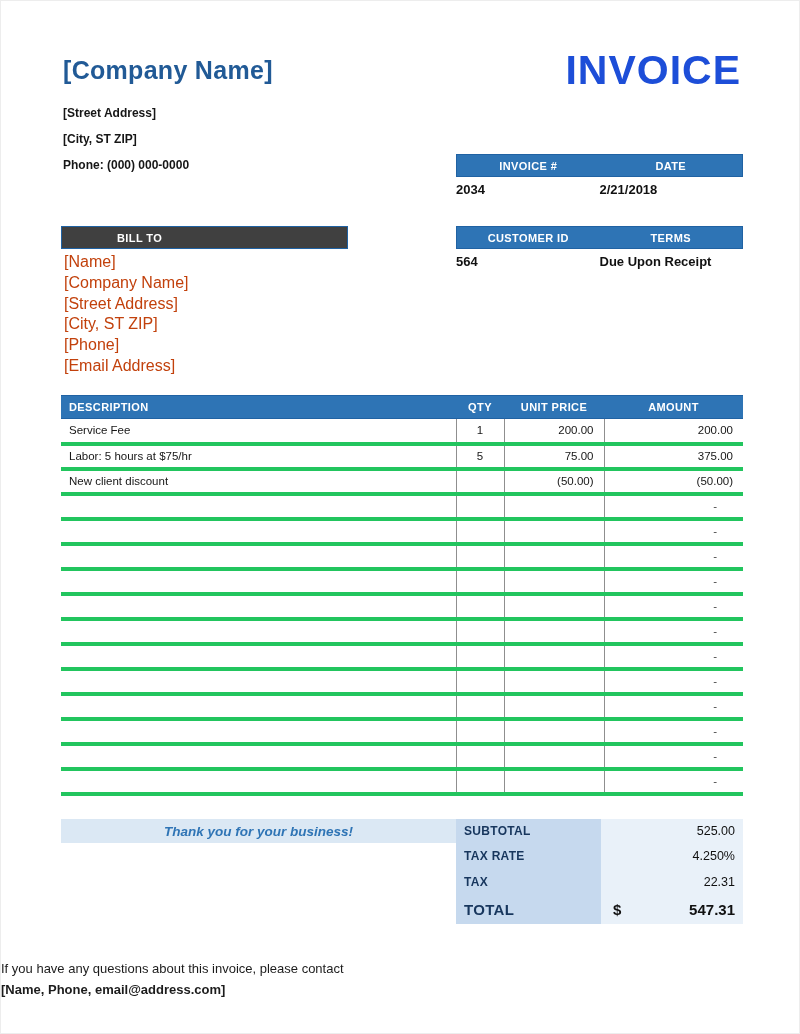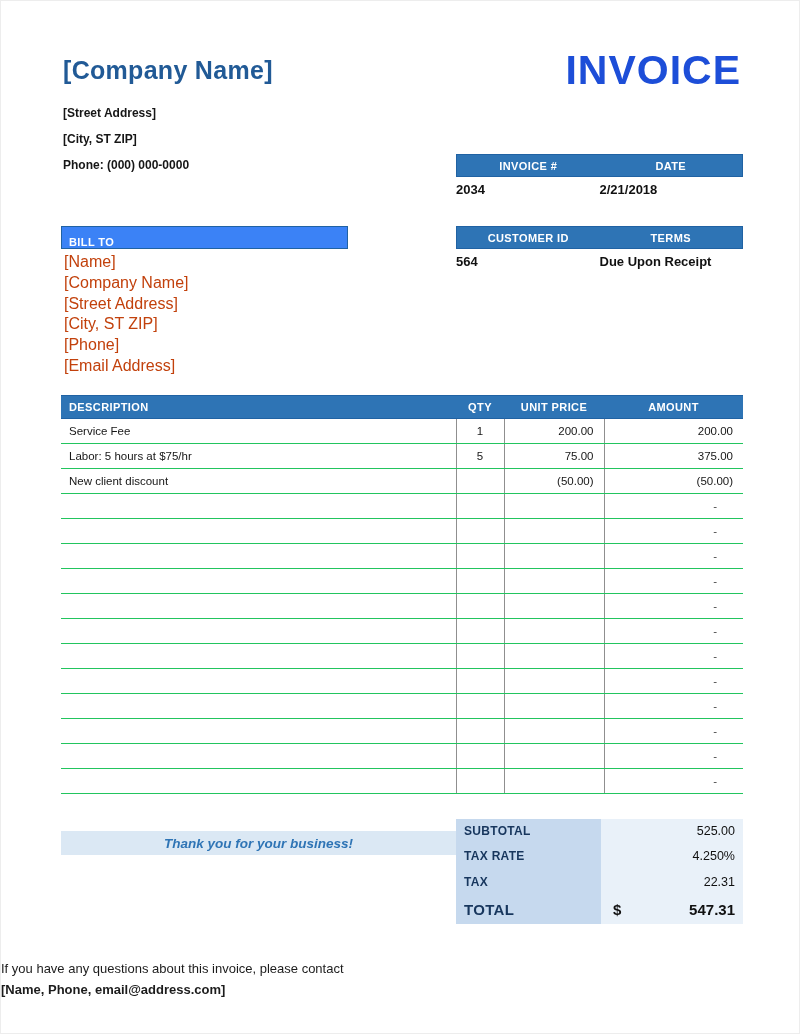--- a/index.html
+++ b/index.html
@@ -39,55 +39,55 @@
     font-size:11px; letter-spacing:0.4px;
   }
   .meta-vals { display:flex; align-items:center; height:25px; }
   .meta-vals > div {
     flex:1; text-align:left; font-weight:bold; font-size:13px; color:#111;
   }
 
   
   .billto-bar {
     position:absolute; left:60px; top:225px; width:287px; height:23px;
-    background:#3b82f6; border:1px solid #2062a3; display:flex; align-items:flex-end;
+    background:#404040; border:1px solid #2062a3; display:flex; align-items:center;padding-left:48px;
   }
   .billto-bar span {
     color:#fff; font-weight:bold; font-size:11px; padding-left:7px; letter-spacing:0.4px;
   }
   .billto-lines {
     position:absolute; left:63px; top:251px;
     font-size:16px; font-weight:500; color:#c2410c; line-height:20.8px;
   }
 
   
   table.items {
     position:absolute; left:60px; top:394px; width:682px;
     border-collapse:collapse; table-layout:fixed;
   }
   table.items thead th {
     background:#2e74b5; color:#fff; font-size:11px; font-weight:bold;
     height:23px; letter-spacing:0.4px; border:1px solid #2062a3; border-left:none; border-right:none;
   }
   table.items thead th.c-desc { text-align:left; padding-left:8px; }
   table.items tbody td {
-    height:25px; border-bottom:1px solid #22c55e;
+    height:25px; border-bottom:4px solid #22c55e;
     font-size:11.5px; color:#161616; background:#fff;
   }
   td.c-desc { text-align:left; padding-left:8px; }
   td.c-qty { text-align:center; border-left:1px solid #8f8f8f; }
   td.c-price { text-align:right; padding-right:10px; border-left:1px solid #8f8f8f; }
   td.c-amount { text-align:right; padding-right:10px; border-left:1px solid #8f8f8f; }
   td.c-amount .dash { display:inline-block; margin-right:16px; color:#444; }
 
   
   .thanks {
     position:absolute; left:60px; top:818px; width:395px; height:24px;
     background:#dbe8f4; color:#2e74b5; font-style:italic; font-weight:bold;
-    font-size:13.5px; display:flex; align-items:center; justify-content:center;margin-top:12px;
+    font-size:13.5px; display:flex; align-items:center; justify-content:center;
   }
   .totals { position:absolute; left:455px; top:818px; width:287px; }
   .trow { display:flex; }
   .trow .lbl {
     width:145px; background:#c6d9ee; color:#17365d; font-weight:bold;
     font-size:12px; padding-left:8px; display:flex; align-items:center; letter-spacing:0.3px;
   }
   .trow .val {
     flex:1; background:#e9f1f9; font-size:12.5px; color:#111;
     display:flex; align-items:center; justify-content:flex-end; padding-right:8px;

